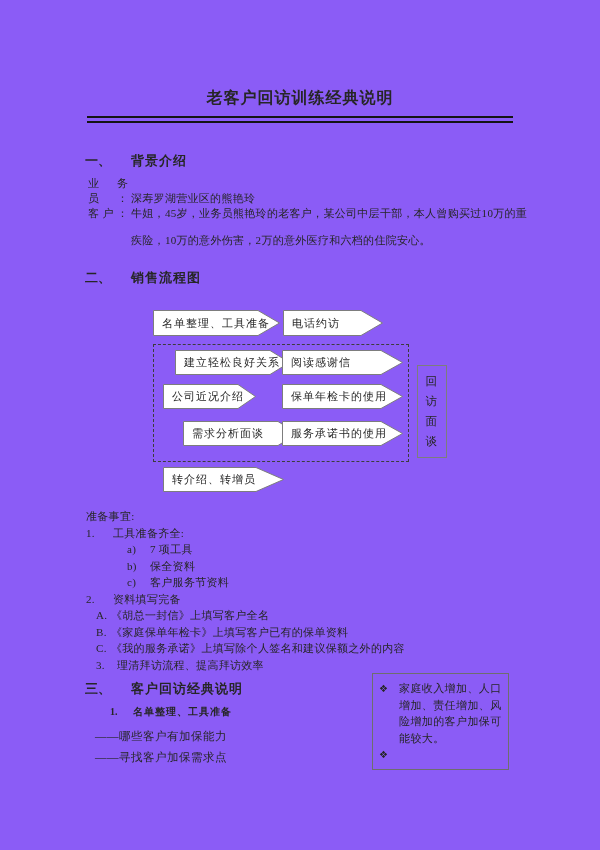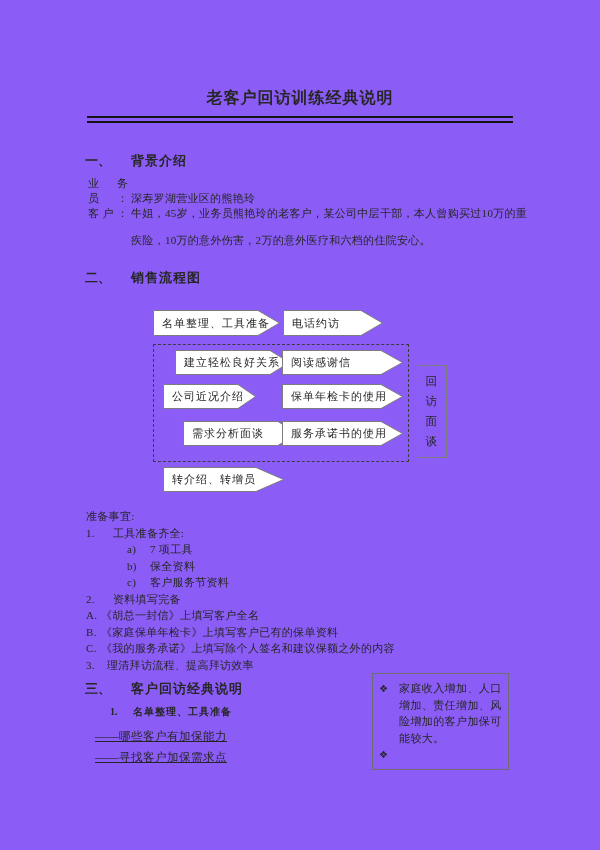--- a/index.html
+++ b/index.html
@@ -37,25 +37,25 @@
     border:1px solid #7d7d7d; display:flex; justify-content:center;
   }
   .visit-text { width:13px; padding-top:5px; font-size:11.5px; line-height:20px; word-break:break-all; text-align:left; }
 
   .prep-block { position:absolute; left:86px; top:508px; font-size:11px; line-height:16.5px; letter-spacing:0.3px; }
   .prep-line { white-space:nowrap; }
   .m1 { display:inline-block; width:27px; }
   .mL { display:inline-block; width:23px; }
   .mA { display:inline-block; width:15px; }
   .ind1 { margin-left:41px; }
-  .indA { margin-left:0; }
+  .indA { margin-left:10px; }
 
   .sub-head { position:absolute; left:110px; font-size:10px; font-weight:bold; letter-spacing:1px; }
   .sub-num { display:inline-block; width:23px; letter-spacing:0; }
-  .dash-item { position:absolute; left:95px; font-size:11.5px; letter-spacing:0.5px;text-decoration:underline; }
+  .dash-item { position:absolute; left:95px; font-size:11.5px; letter-spacing:0.5px; }
 
   .note-box {
     position:absolute; left:372px; top:673px; width:137px;
     border:1px solid #6e6e6e; padding:6px 4px 5px 6px;
     font-size:11px; line-height:16.5px;
   }
   .note-item { display:flex; }
   .note-bullet { width:20px; flex:0 0 20px; font-size:10px; padding-top:1px; }
   .note-text { letter-spacing:0.4px; }
 </style>

